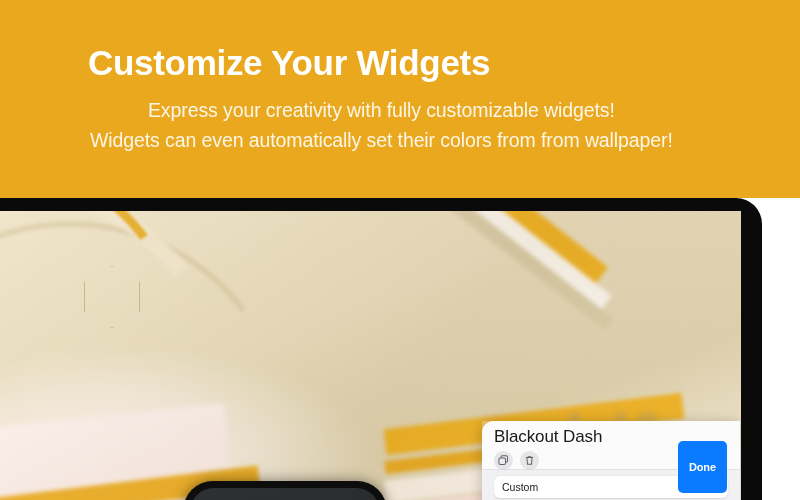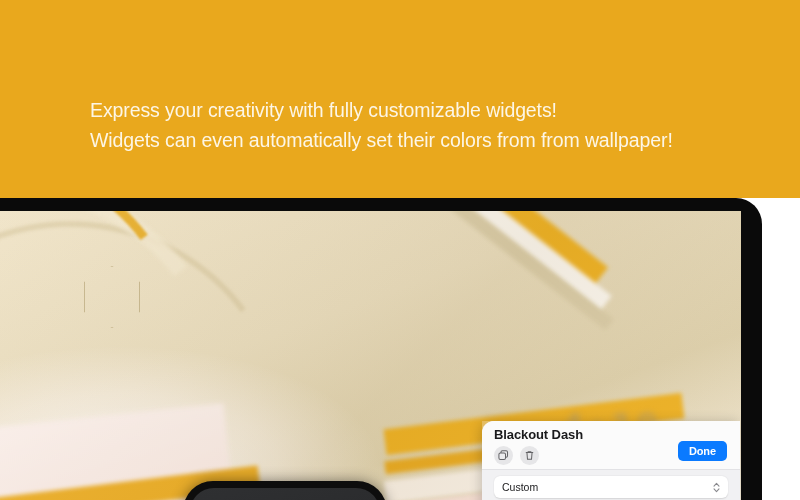--- a/index.html
+++ b/index.html
@@ -16,21 +16,21 @@
     background:#e9a81d;
   }
   .banner-title{
     position:absolute; left:88px; top:44px;
     font-size:35px; font-weight:bold; color:#ffffff;
     letter-spacing:-0.3px; line-height:1.1;
   }
   .banner-sub{
     position:absolute; left:90px; top:95px;
     font-size:19.5px; color:#fdf6e6; line-height:1.55;
-    letter-spacing:-0.1px; font-weight:400;
+    letter-spacing:-0.1px; font-weight:400;text-align:center;
   }
   .banner-sub div{ white-space:nowrap; }
 
   
   .device{
     position:absolute; left:0; top:198px; width:762px; height:302px;
     background:#0a0a0a;
     border-top-right-radius:26px;
     overflow:hidden;
   }
@@ -141,53 +141,54 @@
     overflow:hidden;
     box-shadow:-2px 0 12px rgba(0,0,0,.18);
   }
   .panel-head{
     position:relative; height:48px;
     background:rgba(249,249,250,.72);
     backdrop-filter:blur(14px);
     padding:6px 14px 0 12px;
   }
   .panel-title{
-    font-size:13px; font-weight:bold; color:#1a1a1c; letter-spacing:-0.1px;
+    font-size:17px; font-weight:normal; color:#1a1a1c; letter-spacing:-0.1px;
   }
   .head-icons{ display:flex; gap:7px; margin-top:4px; }
   .circ-btn{
     width:19px; height:19px; border-radius:50%;
     background:rgba(120,120,128,.16);
     display:flex; align-items:center; justify-content:center;
   }
   .done-btn{
     position:absolute; right:13px; top:20px;
     background:#0a7aff; color:#fff;
     font-size:11px; font-weight:bold;
-    padding:4px 11px; border-radius:5px; border:none;
+    padding:20px 11px; border-radius:5px; border:none;
     letter-spacing:-0.1px;
   }
 
   .preset-sec{
     background:#f1f1f3; padding:6px 12px 9px 12px;
     border-top:1px solid #e2e2e5;
   }
   .sec-label{ font-size:9.5px; color:#2b2b2d; margin-bottom:4px; letter-spacing:0.05px; }
   .select-box{
     background:#ffffff; border-radius:6px; height:22px;
     display:flex; align-items:center; justify-content:space-between;
     padding:0 8px; box-shadow:0 0.5px 1.5px rgba(0,0,0,.12);
   }
   .select-val{ font-size:10.5px; color:#1a1a1c; }
   .chev-ud{ display:flex; flex-direction:column; line-height:4px; color:#8a8a8e; font-size:8px; }
 </style>
 </head>
 <body>
 
 <div class="banner">
+  <div class="banner-title">Customize Your Widgets</div>
   <div class="banner-sub">
     <div>Express your creativity with fully customizable widgets!</div>
     <div>Widgets can even automatically set their colors from from wallpaper!</div>
   </div>
 </div>
 
 <div class="device">
   <div class="device-screen">
 
     <div class="wallpaper">

